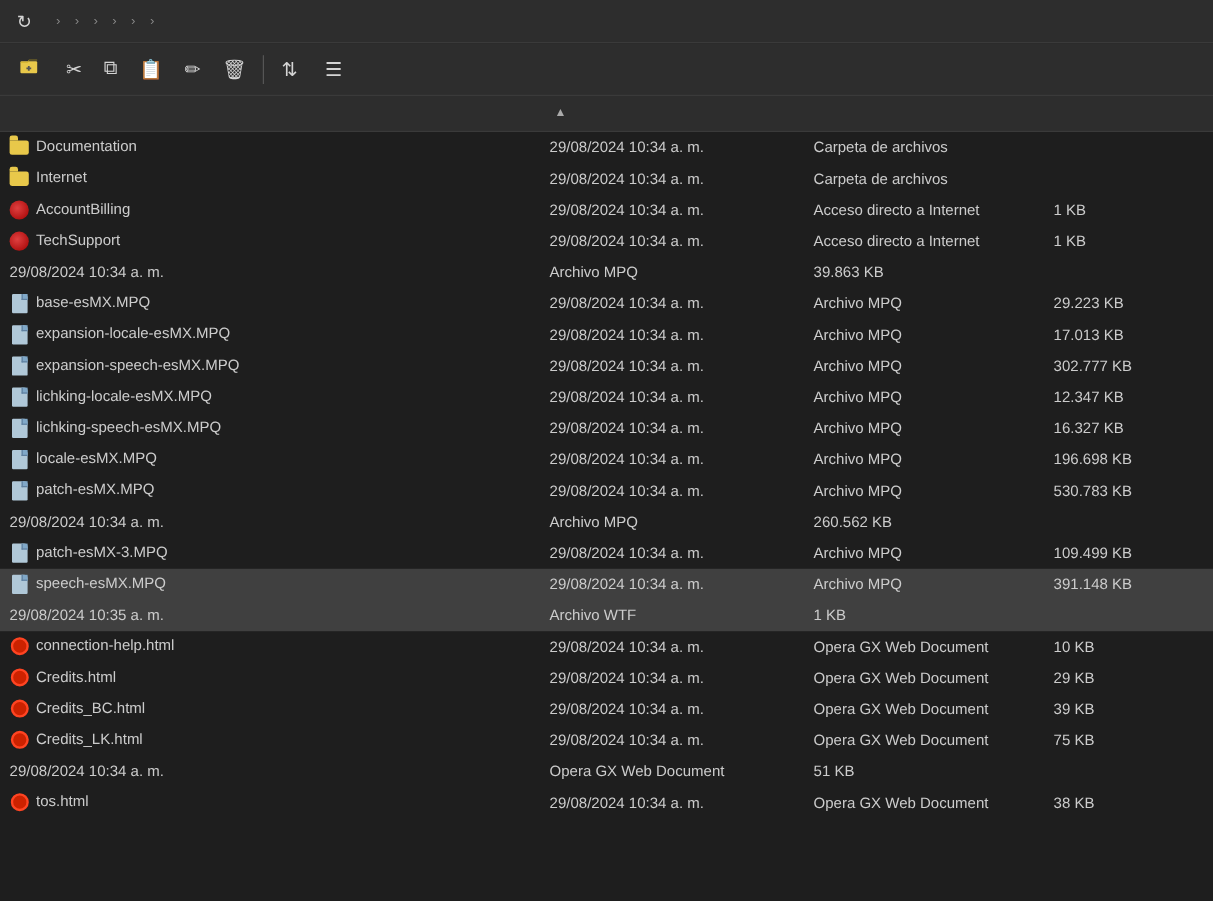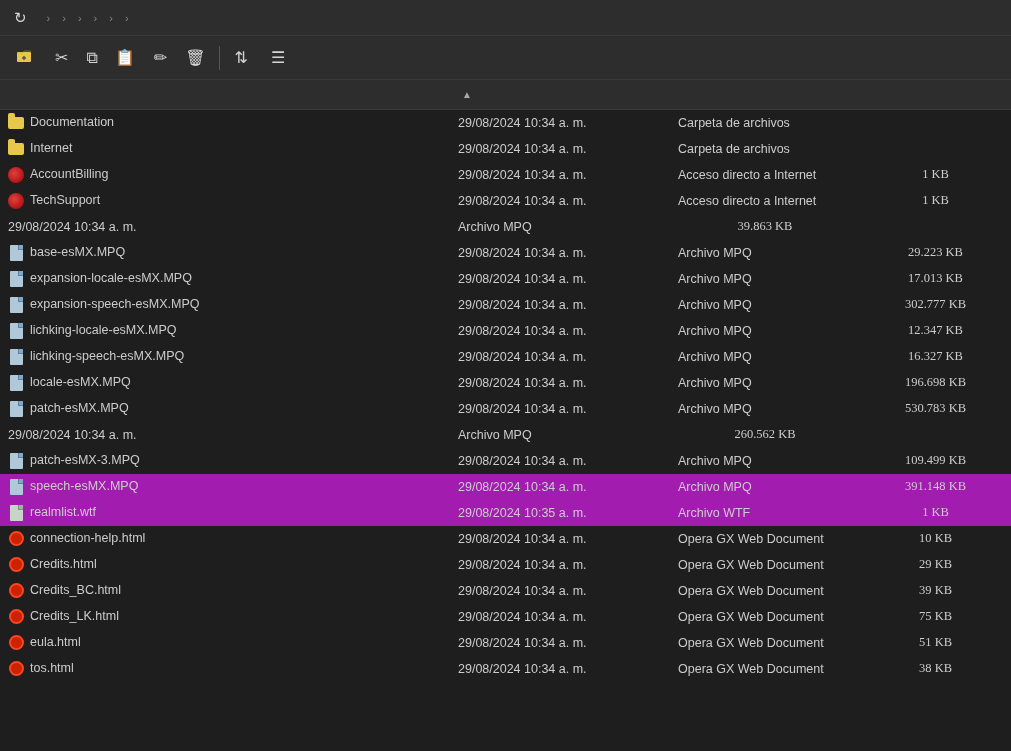--- a/index.html
+++ b/index.html
@@ -116,21 +116,21 @@
 
     
     .file-row {
       display: grid;
       grid-template-columns: 450px 220px 200px 1fr;
       height: 26px;
       align-items: center;
       cursor: pointer;
       border-bottom: 1px solid transparent;
     }
-    .file-row.selected { background: #a21caf; }
+    .file-row.selected { background: #404040; }
 
     .file-cell {
       padding: 0 8px;
       white-space: nowrap;
       overflow: hidden;
       text-overflow: ellipsis;
       font-size: 12.5px;
       color: #cccccc;
     }
     .file-name-cell {
@@ -226,23 +226,22 @@
     .icon-opera {
       width: 15px;
       height: 15px;
       border-radius: 50%;
       background: #cc2200;
       position: relative;
       border: 2px solid #ff4422;
     }
 
     .size-cell {
-      text-align: center;
+      text-align: left;
       padding-right: 18px;
-      font-family: Liberation Serif, serif;
     }
 
     
     .file-area::-webkit-scrollbar { width: 10px; }
     .file-area::-webkit-scrollbar-track { background: #1e1e1e; }
     .file-area::-webkit-scrollbar-thumb { background: #555; border-radius: 3px; }
   </style>
 </head>
 <body>
 
@@ -487,26 +486,20 @@
       <span class="file-icon">
             <span class="icon-mpq"></span>
           </span>
       <span>speech-esMX.MPQ</span>
     </div>
     <div class="file-cell">29/08/2024 10:34 a. m.</div>
     <div class="file-cell">Archivo MPQ</div>
     <div class="file-cell size-cell">391.148 KB</div>
   </div>
       <div class="file-row selected">
-    <div class="file-name-cell">
-      <span class="file-icon">
-            <span class="icon-wtf"></span>
-          </span>
-      <span>realmlist.wtf</span>
-    </div>
     <div class="file-cell">29/08/2024 10:35 a. m.</div>
     <div class="file-cell">Archivo WTF</div>
     <div class="file-cell size-cell">1 KB</div>
   </div>
       <div class="file-row">
     <div class="file-name-cell">
       <span class="file-icon">
             <span class="icon-opera"></span>
           </span>
       <span>connection-help.html</span>
@@ -542,26 +535,20 @@
       <span class="file-icon">
             <span class="icon-opera"></span>
           </span>
       <span>Credits_LK.html</span>
     </div>
     <div class="file-cell">29/08/2024 10:34 a. m.</div>
     <div class="file-cell">Opera GX Web Document</div>
     <div class="file-cell size-cell">75 KB</div>
   </div>
       <div class="file-row">
-    <div class="file-name-cell">
-      <span class="file-icon">
-            <span class="icon-opera"></span>
-          </span>
-      <span>eula.html</span>
-    </div>
     <div class="file-cell">29/08/2024 10:34 a. m.</div>
     <div class="file-cell">Opera GX Web Document</div>
     <div class="file-cell size-cell">51 KB</div>
   </div>
       <div class="file-row">
     <div class="file-name-cell">
       <span class="file-icon">
             <span class="icon-opera"></span>
           </span>
       <span>tos.html</span>

